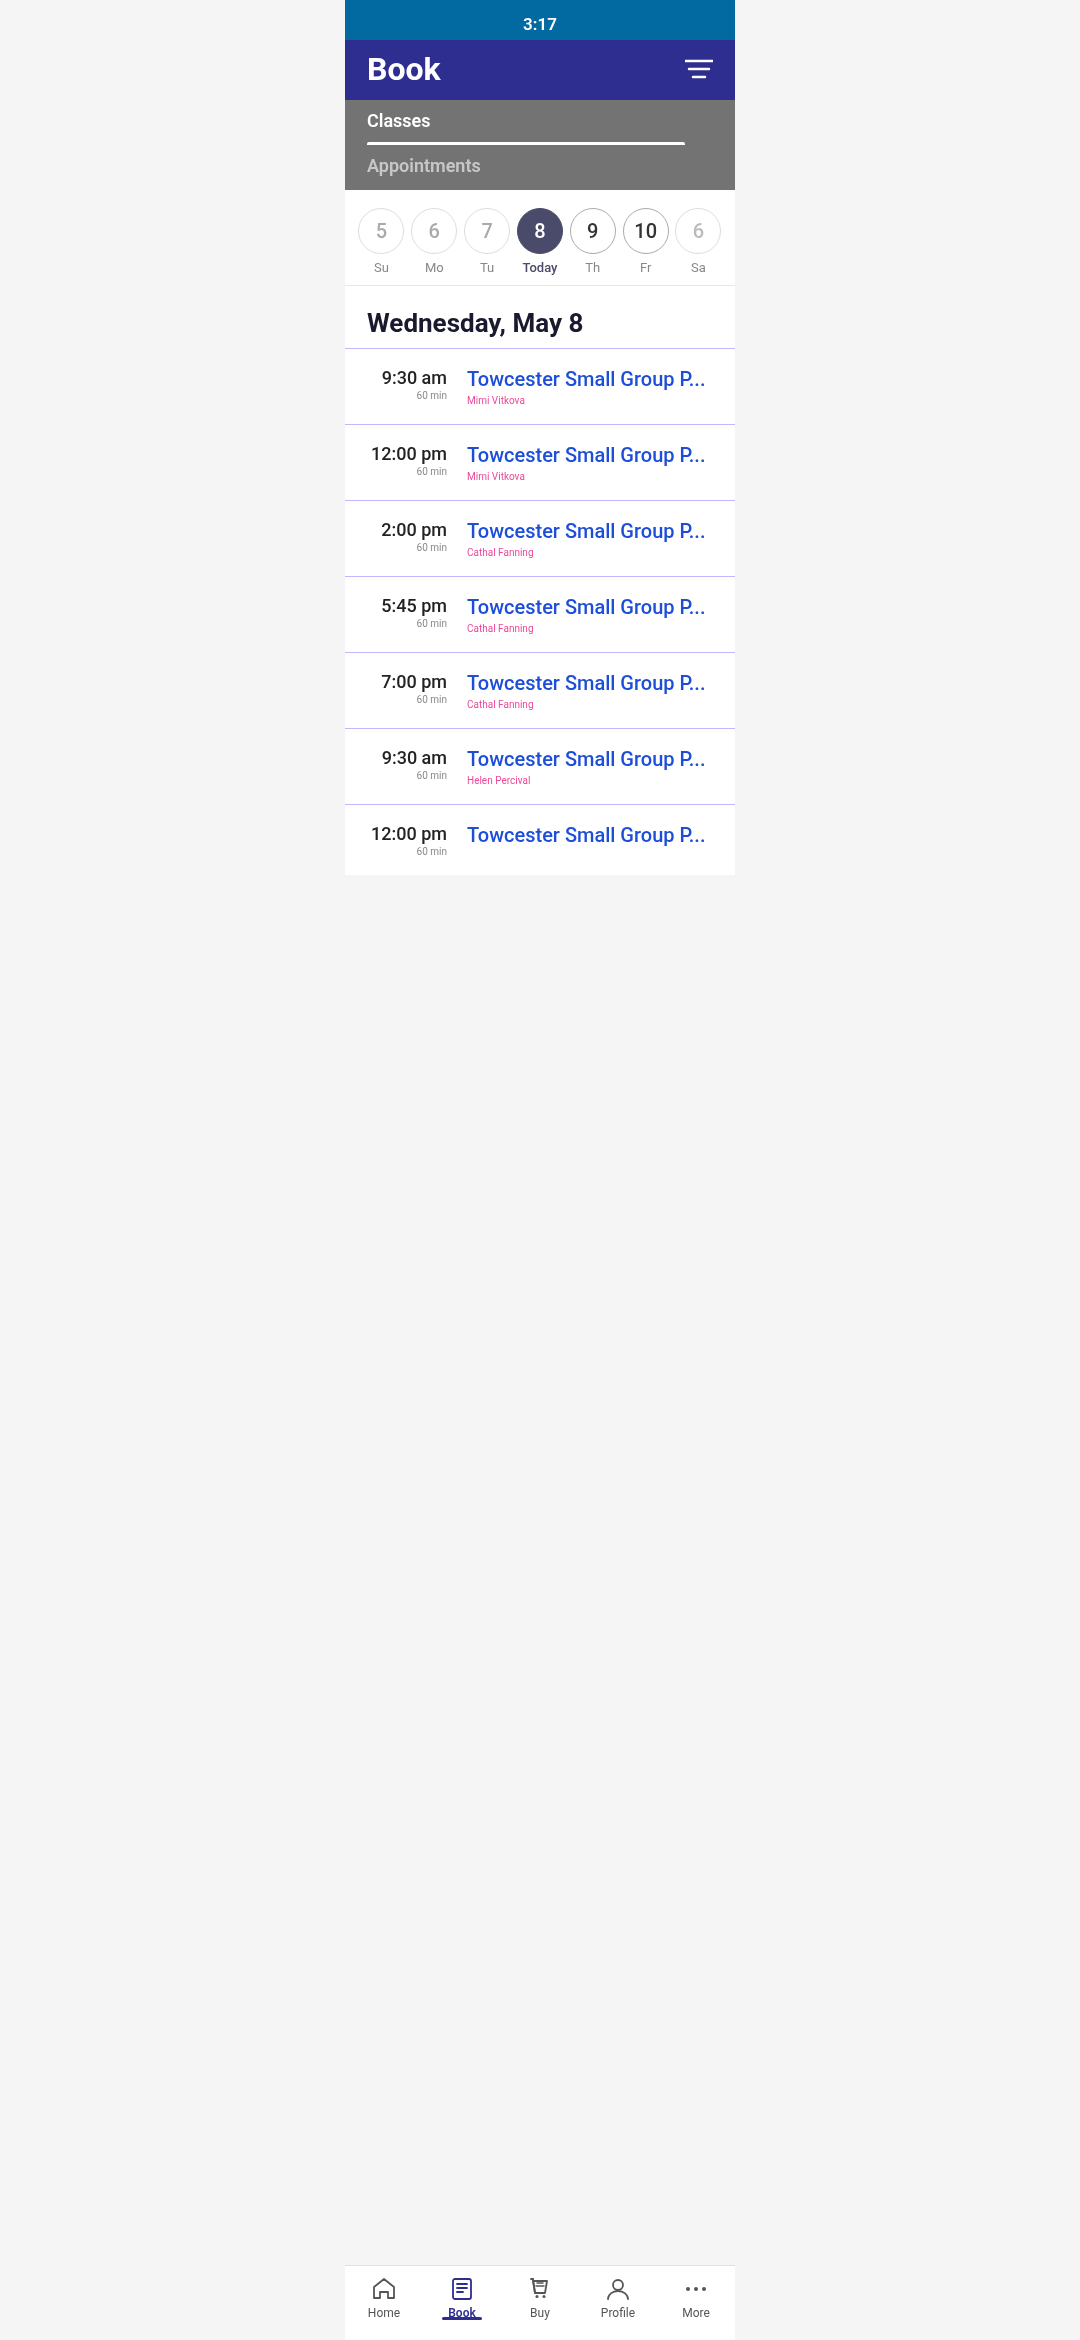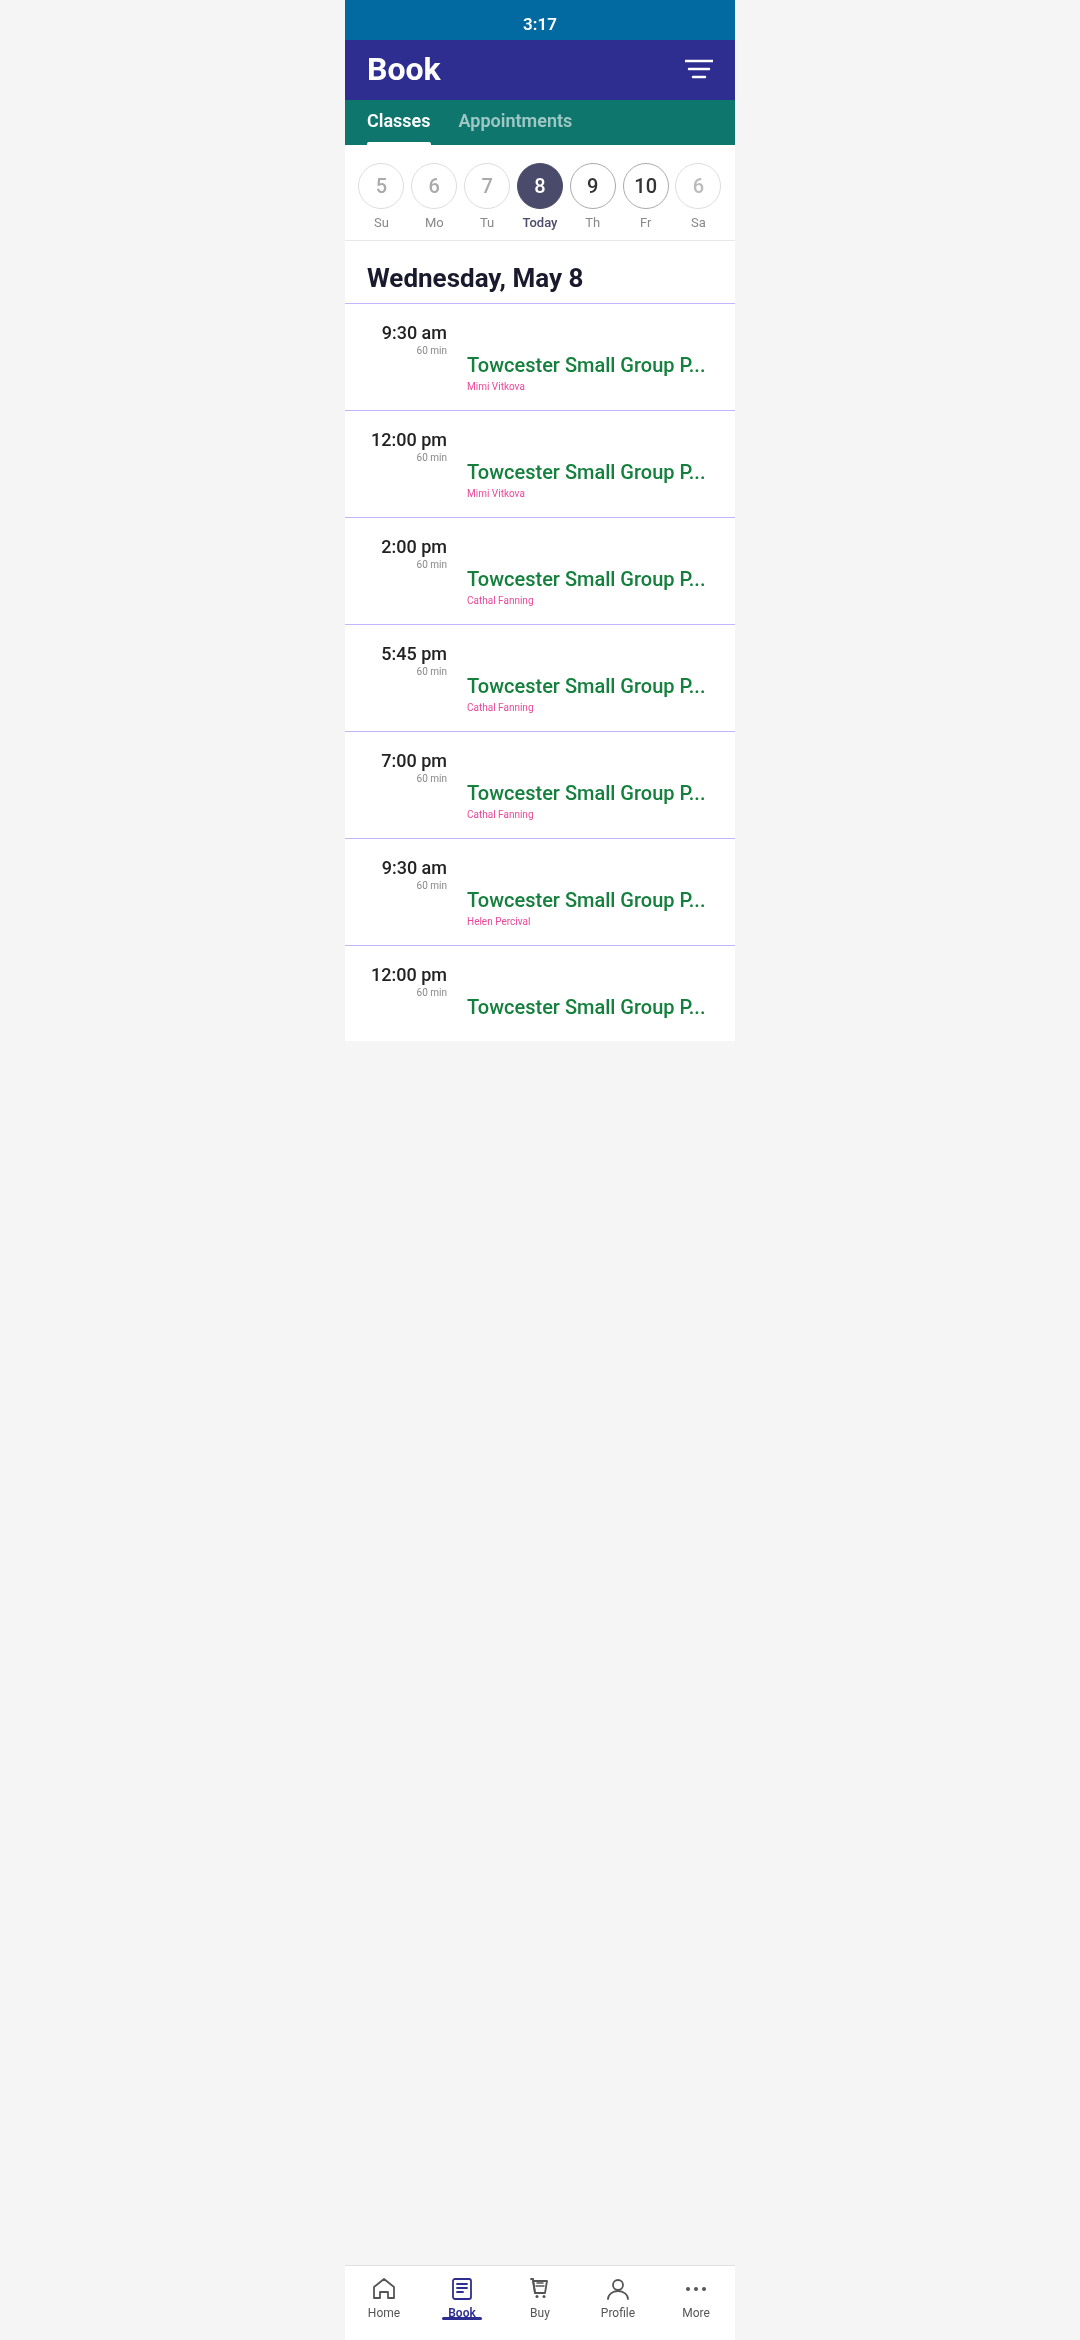--- a/index.html
+++ b/index.html
@@ -45,23 +45,24 @@
     
     .filter-svg {
       width: 28px;
       height: 22px;
       cursor: pointer;
       margin-bottom: 12px;
     }
 
     
     .tabs {
-      background: #0f766e;
+      background: #737373;
       display: flex;
       padding: 0 22px;
+      flex-direction: column;
     }
 
     .tab {
       padding: 10px 0 14px;
       font-size: 18px;
       font-weight: 600;
       color: white;
       cursor: pointer;
       margin-right: 28px;
       position: relative;
@@ -188,23 +189,22 @@
       margin-top: 2px;
     }
 
     .class-block {
       flex: 1;
     }
 
     .class-name {
       font-size: 20px;
       font-weight: 500;
-      color: #15803d;
+      color: #1d4ed8;
       margin-bottom: 4px;
-      margin-top: 31px;
     }
 
     .class-instructor {
       font-size: 10px;
       color: #ec4899;
     }
 
     
     .bottom-nav {
       position: fixed;

